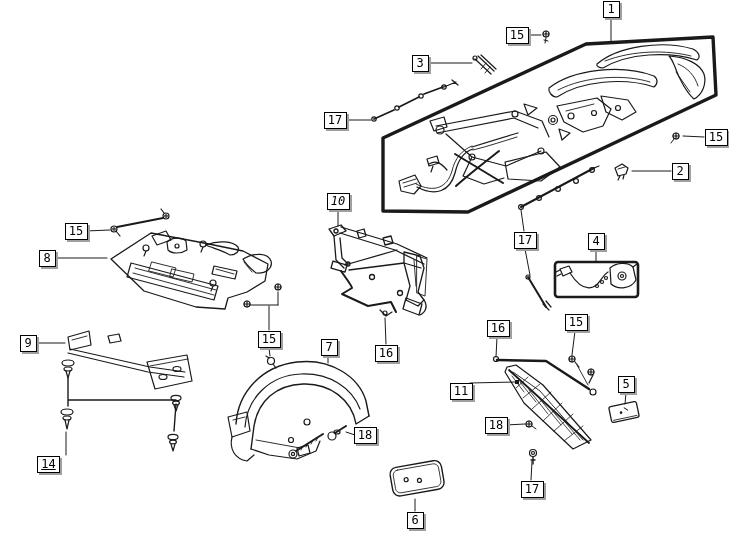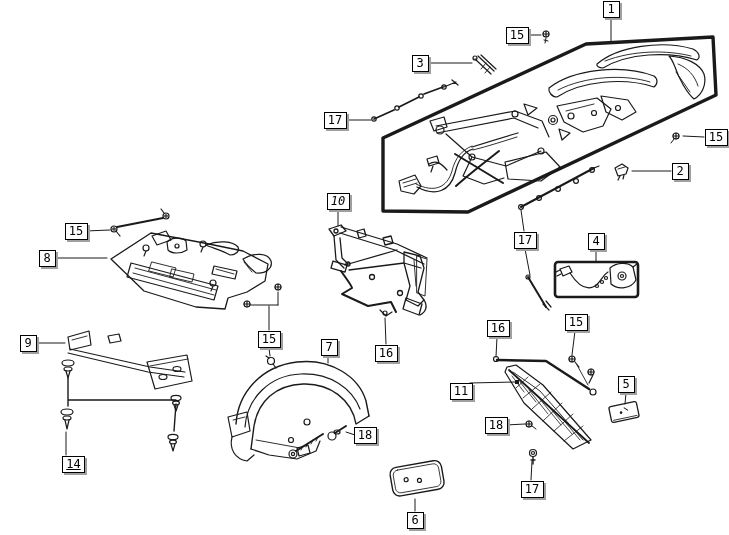--- a/index.html
+++ b/index.html
@@ -332,21 +332,21 @@
     <div class="callout" style="left: 323.5px; top: 111.5px; width: 23px;">17</div>
     <div class="callout" style="left: 704.5px; top: 128.5px; width: 23px;">15</div>
     <div class="callout" style="left: 671.5px; top: 162.5px; width: 17px;">2</div>
     <div class="callout" style="left: 326.5px; top: 192.5px; width: 23px; font-style: italic;">10</div>
     <div class="callout" style="left: 513.5px; top: 231.5px; width: 23px;">17</div>
     <div class="callout" style="left: 587.5px; top: 232.5px; width: 17px;">4</div>
     <div class="callout" style="left: 564.5px; top: 313.5px; width: 23px;">15</div>
     <div class="callout" style="left: 38.5px; top: 249.5px; width: 17px;">8</div>
     <div class="callout" style="left: 64.5px; top: 222.5px; width: 23px;">15</div>
     <div class="callout" style="left: 19.5px; top: 334.5px; width: 17px;">9</div>
-    <div class="callout" style="left: 62px; top: 455.5px; width: 23px; text-decoration: underline;">14</div>
+    <div class="callout" style="left: 37px; top: 455.5px; width: 23px; text-decoration: underline;">14</div>
     <div class="callout" style="left: 257.5px; top: 330.5px; width: 23px;">15</div>
     <div class="callout" style="left: 320.5px; top: 338.5px; width: 17px;">7</div>
     <div class="callout" style="left: 353.5px; top: 426.5px; width: 23px;">18</div>
     <div class="callout" style="left: 406.5px; top: 511.5px; width: 17px;">6</div>
     <div class="callout" style="left: 374.5px; top: 344.5px; width: 23px;">16</div>
     <div class="callout" style="left: 486.5px; top: 319.5px; width: 23px;">16</div>
     <div class="callout" style="left: 449.5px; top: 383px; width: 23px;">11</div>
     <div class="callout" style="left: 617.5px; top: 375.5px; width: 17px;">5</div>
     <div class="callout" style="left: 484.5px; top: 416.5px; width: 23px;">18</div>
     <div class="callout" style="left: 520.5px; top: 480.5px; width: 23px;">17</div>

